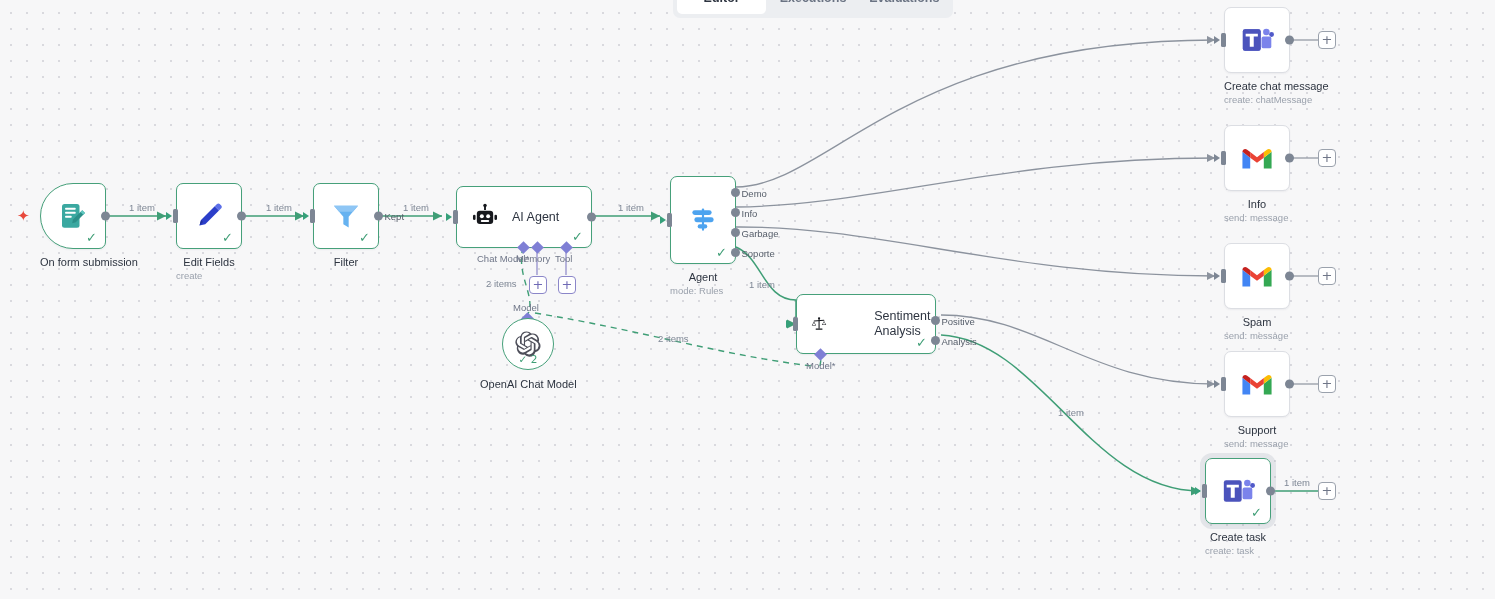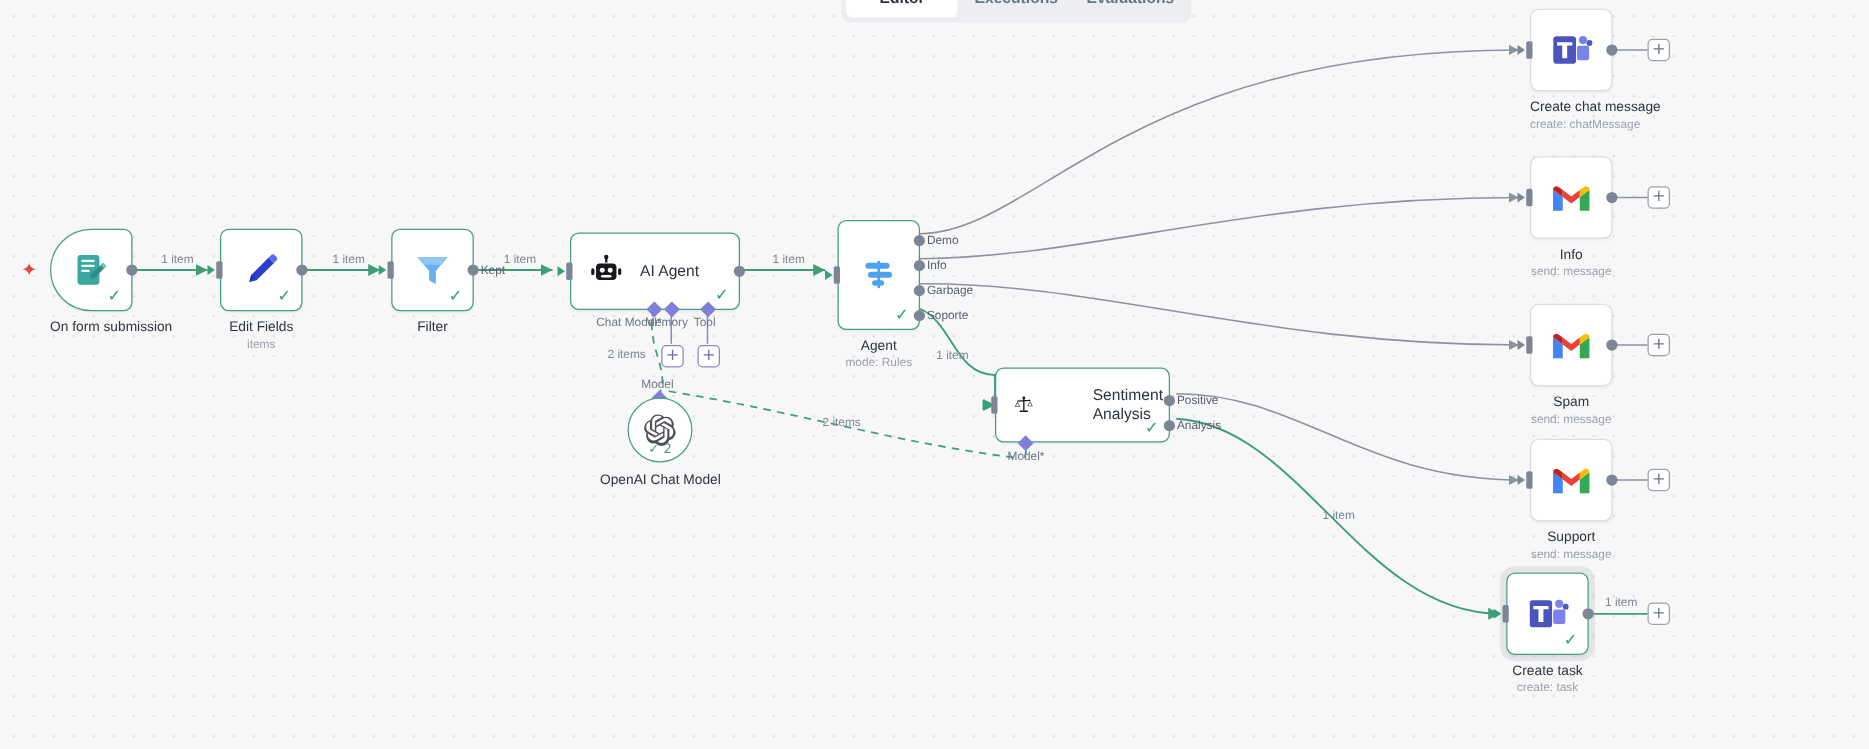--- a/index.html
+++ b/index.html
@@ -96,21 +96,21 @@
   }
   .node-title {
     margin-top: 7px;
     text-align: center;
     font-size: 11px;
     color: #2d3440;
     white-space: nowrap;
   }
   .node-sub {
     margin-top: 2px;
-    text-align: center;
+    text-align: left;
     font-size: 9.5px;
     color: #9aa1ac;
     white-space: nowrap;
   }
   .node-label-wrap { width: 66px; }
   .node-inline-name {
     font-size: 12.5px; color: #2d3440; line-height: 1.18;
   }
   .check {
     position: absolute; right: 8px; bottom: 4px;
@@ -284,21 +284,21 @@
       <svg class="icon" width="30" height="30" viewBox="0 0 24 24">
         <path d="M4.4 19.6 L5.6 15.2 L16.6 4.2 L20 7.6 L9 18.6 Z" fill="#2b3ec9"></path>
         <path d="M16.6 4.2 L18.4 2.4 C19 1.8 20 1.8 20.6 2.4 L21.8 3.6 C22.4 4.2 22.4 5.2 21.8 5.8 L20 7.6 Z" fill="#5c6fe8"></path>
         <path d="M4.4 19.6 L5.6 15.2 L7.2 16.8 Z" fill="#1f2f9e"></path>
       </svg>
       <div class="check">✓</div>
       <div class="port out"></div>
     </div>
     <div class="node-label-wrap">
       <div class="node-title">Edit Fields</div>
-      <div class="node-sub">items</div>
+      <div class="node-sub">create</div>
     </div>
   </div>
 
   <div class="node" style="left:313px; top:183px;">
     <div class="node-box">
       <div class="in-arrow green"></div>
       <div class="in-port"></div>
       <svg class="icon" width="32" height="32" viewBox="0 0 24 24">
         <path d="M3 4.4 H21 L14 12.6 V20.6 L10 18.2 V12.6 Z" fill="#66b2f0"></path>
         <path d="M3 4.4 H21 L17.2 8.8 H6.8 Z" fill="#8ec6f5"></path>

